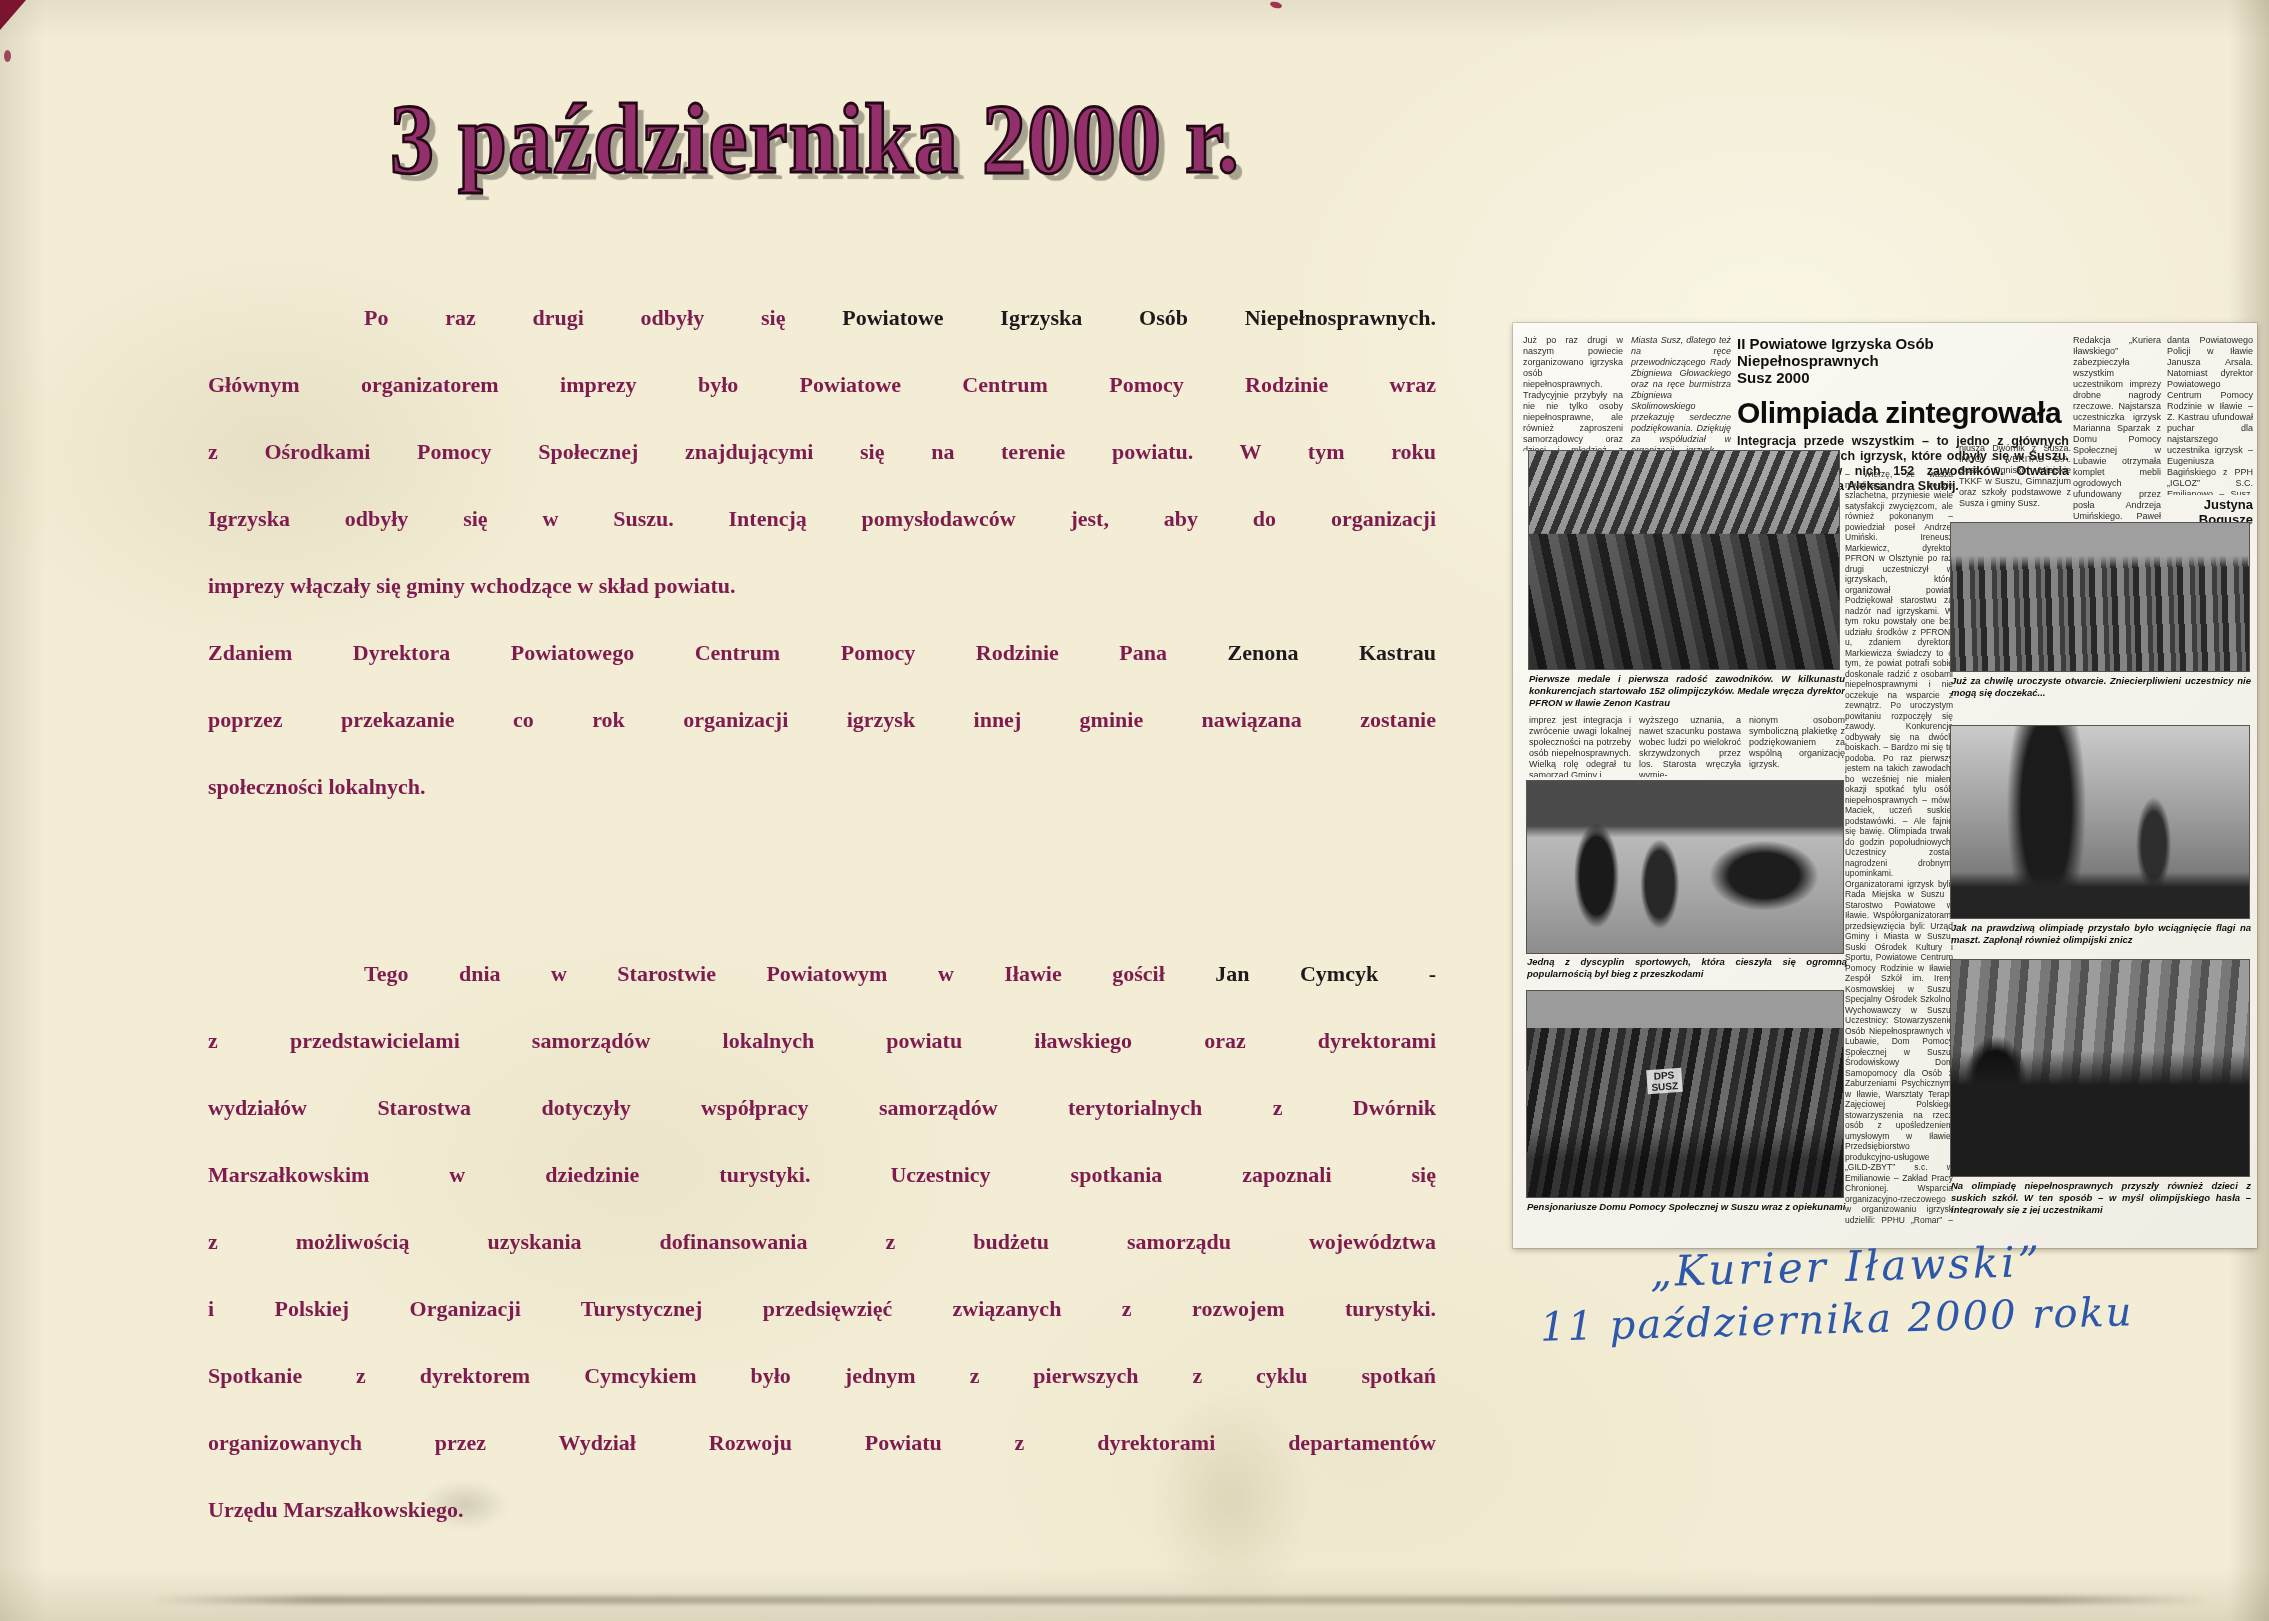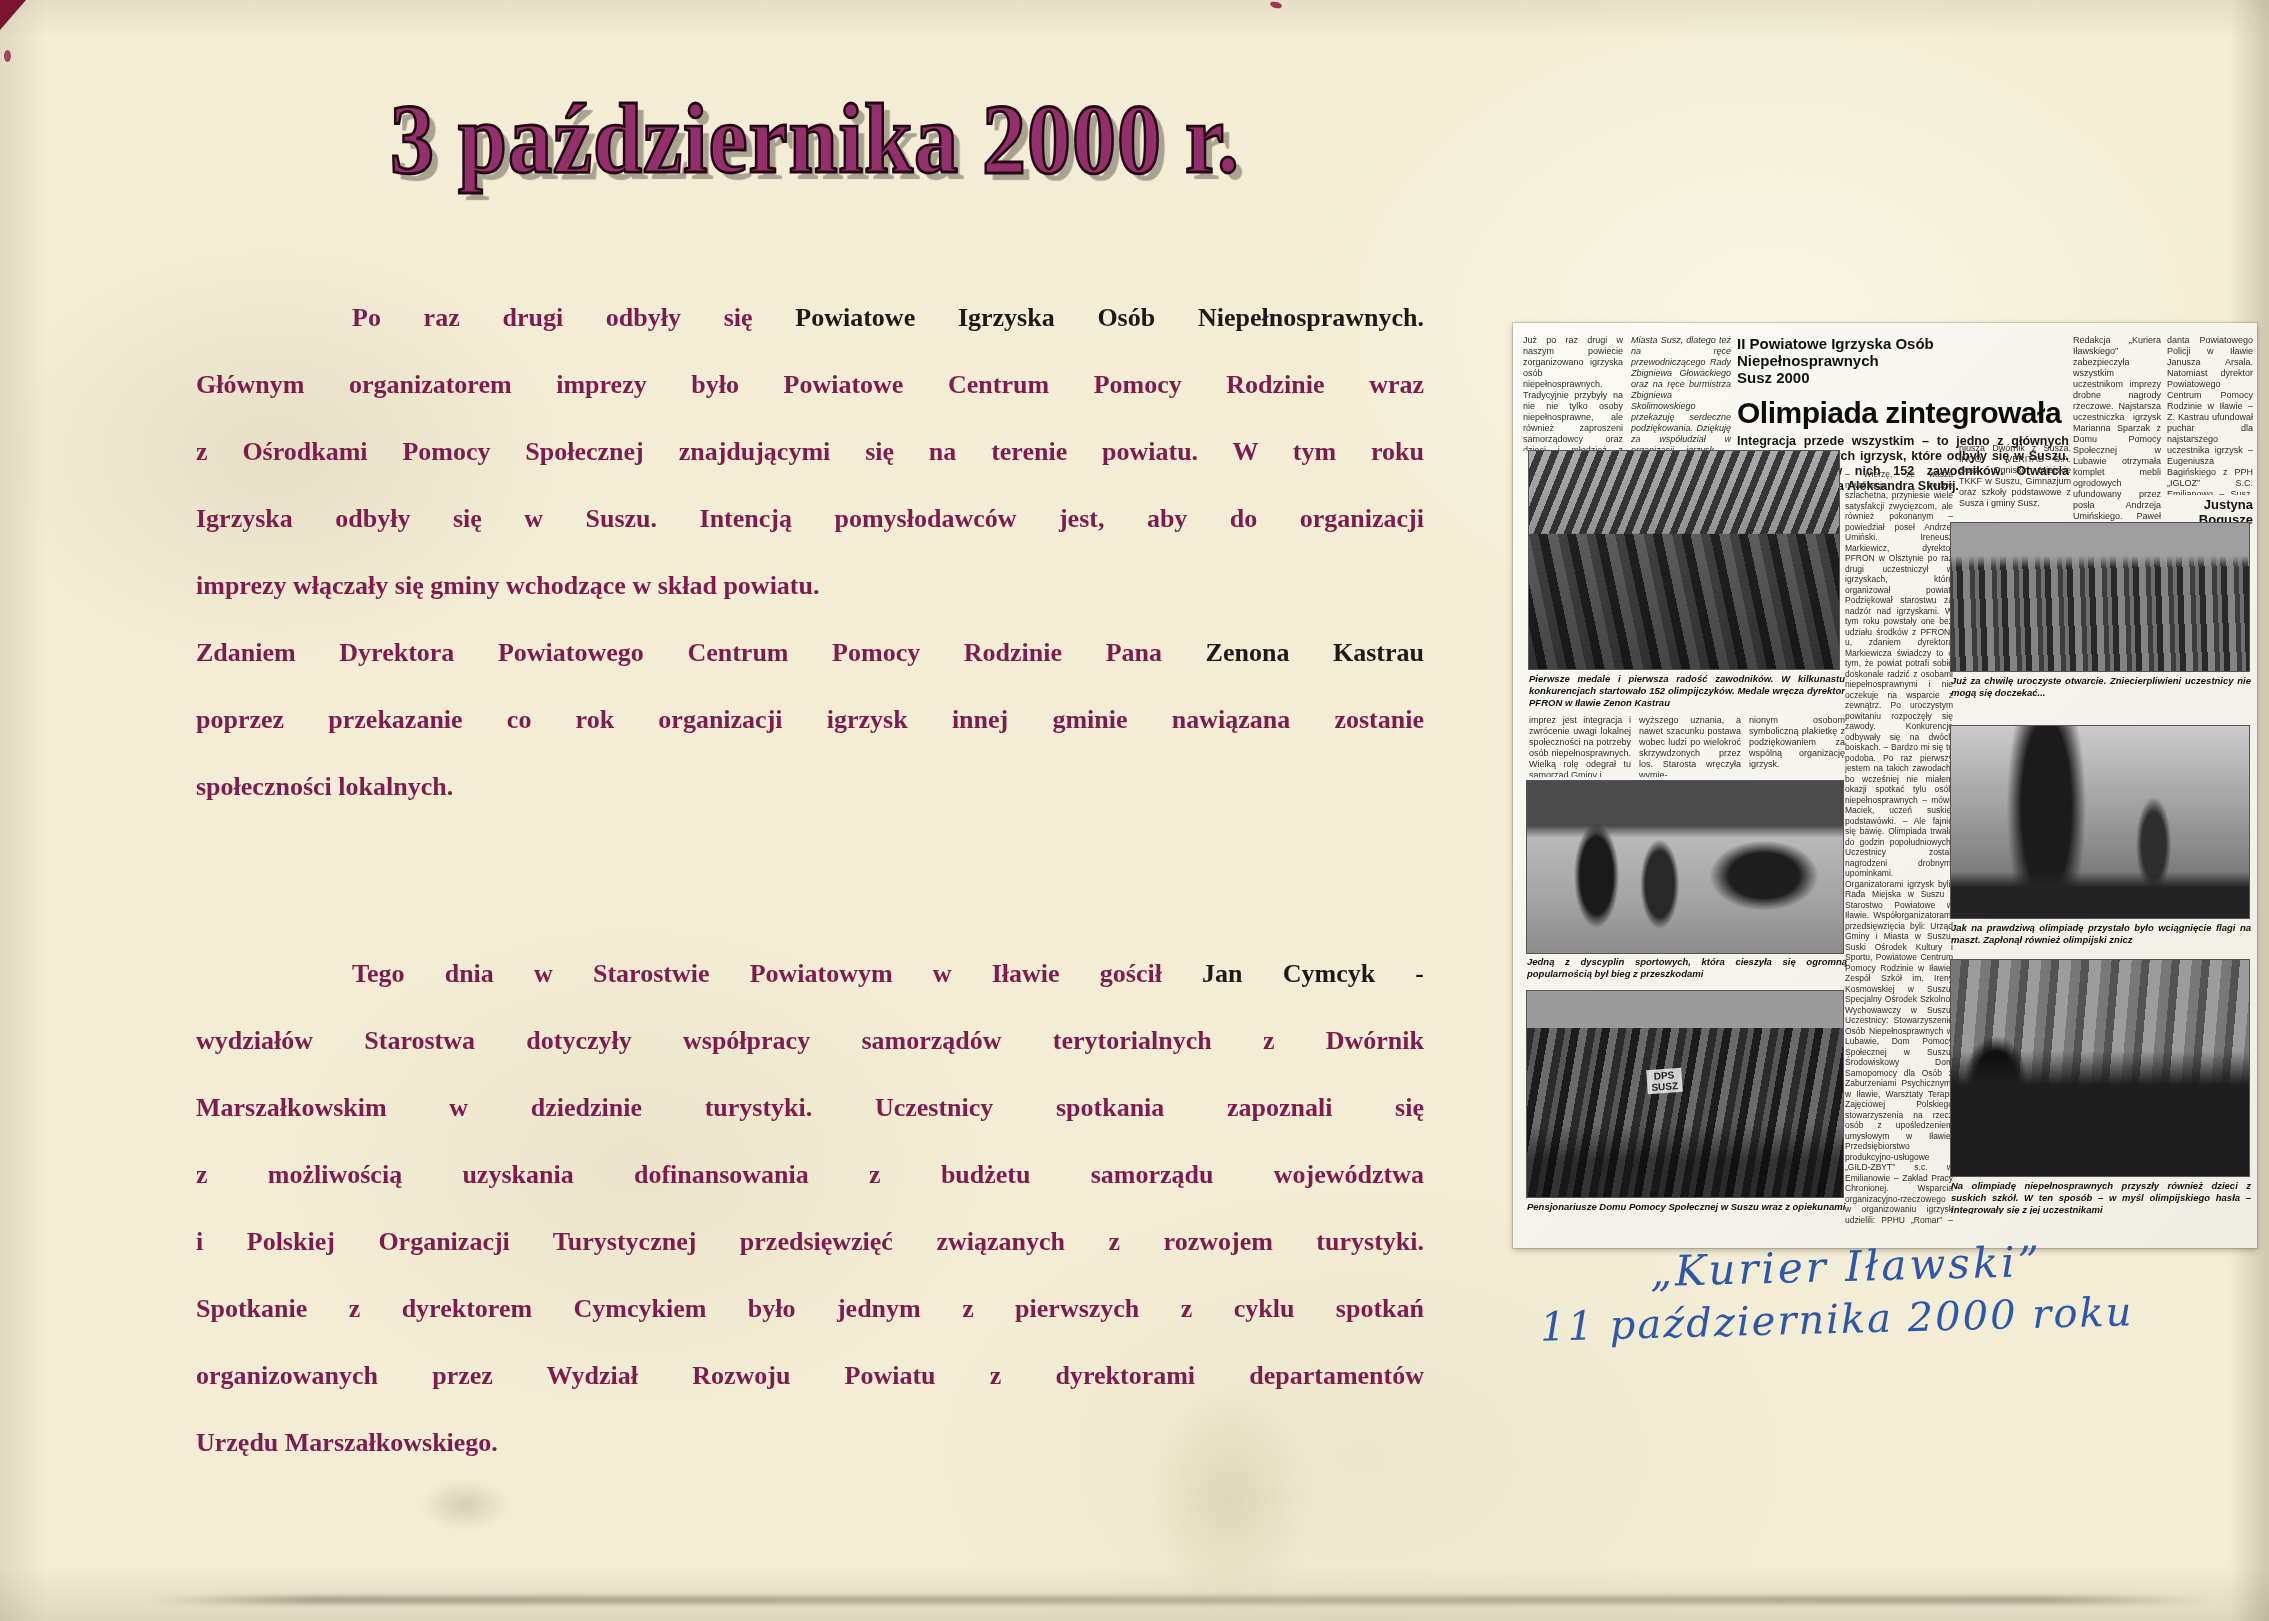--- a/index.html
+++ b/index.html
@@ -34,21 +34,21 @@
   
   .chron-title{
     position:absolute;left:250px;top:82px;width:1130px;text-align:center;
     font-size:88px;font-weight:bold;color:#93306b;letter-spacing:1px;
     -webkit-text-stroke:2.5px #230a16;
     text-shadow:7px 7px 1px rgba(105,100,88,.55);
     transform:scaleY(1.12);transform-origin:center top;white-space:nowrap;
   }
 
   
-  .para{position:absolute;left:196px;width:1228px;font-weight:bold;font-size:26px;color:#7e1c4f;}
+  .para{position:absolute;left:208px;width:1228px;font-weight:bold;font-size:22px;color:#7e1c4f;}
   #para1{top:288px;}
   #para2{top:944px;}
   .tline{height:67px;overflow:hidden;line-height:60px;}
   .tline.just{text-align:justify;}
   .tline.just::after{content:"";display:inline-block;width:100%;height:0;}
   .tline.ind{padding-left:156px;}
   .tline span.m{color:#7e1c4f;}
   .tline span.k{color:#1e1a1b;}
 
   
@@ -122,20 +122,21 @@
       <div class="tline just"><span class="m">Głównym organizatorem imprezy było Powiatowe Centrum Pomocy Rodzinie wraz</span></div>
       <div class="tline just"><span class="m">z Ośrodkami Pomocy Społecznej znajdującymi się na terenie powiatu. W tym roku</span></div>
       <div class="tline just"><span class="m">Igrzyska odbyły się w Suszu. Intencją pomysłodawców jest, aby do organizacji</span></div>
       <div class="tline"><span class="m">imprezy włączały się gminy wchodzące w skład powiatu.</span></div>
       <div class="tline just"><span class="m">Zdaniem Dyrektora Powiatowego Centrum Pomocy Rodzinie Pana </span><span class="k">Zenona Kastrau</span></div>
       <div class="tline just"><span class="m">poprzez przekazanie co rok organizacji igrzysk innej gminie nawiązana zostanie</span></div>
       <div class="tline"><span class="m">społeczności lokalnych.</span></div>
     </div>
   <div id="para2" class="para">
       <div class="tline just ind"><span class="m">Tego dnia w Starostwie Powiatowym w Iławie gościł </span><span class="k">Jan Cymcyk -</span></div>
+      <div class="tline just"><span class="m">z przedstawicielami samorządów lokalnych powiatu iławskiego oraz dyrektorami</span></div>
       <div class="tline just"><span class="m">wydziałów Starostwa dotyczyły współpracy samorządów terytorialnych z Dwórnik</span></div>
       <div class="tline just"><span class="m">Marszałkowskim w dziedzinie turystyki. Uczestnicy spotkania zapoznali się</span></div>
       <div class="tline just"><span class="m">z możliwością uzyskania dofinansowania z budżetu samorządu województwa</span></div>
       <div class="tline just"><span class="m">i Polskiej Organizacji Turystycznej przedsięwzięć związanych z rozwojem turystyki.</span></div>
       <div class="tline just"><span class="m">Spotkanie z dyrektorem Cymcykiem było jednym z pierwszych z cyklu spotkań</span></div>
       <div class="tline just"><span class="m">organizowanych przez Wydział Rozwoju Powiatu z dyrektorami departamentów</span></div>
       <div class="tline"><span class="m">Urzędu Marszałkowskiego.</span></div>
     </div>
 
   <div id="clipping">

